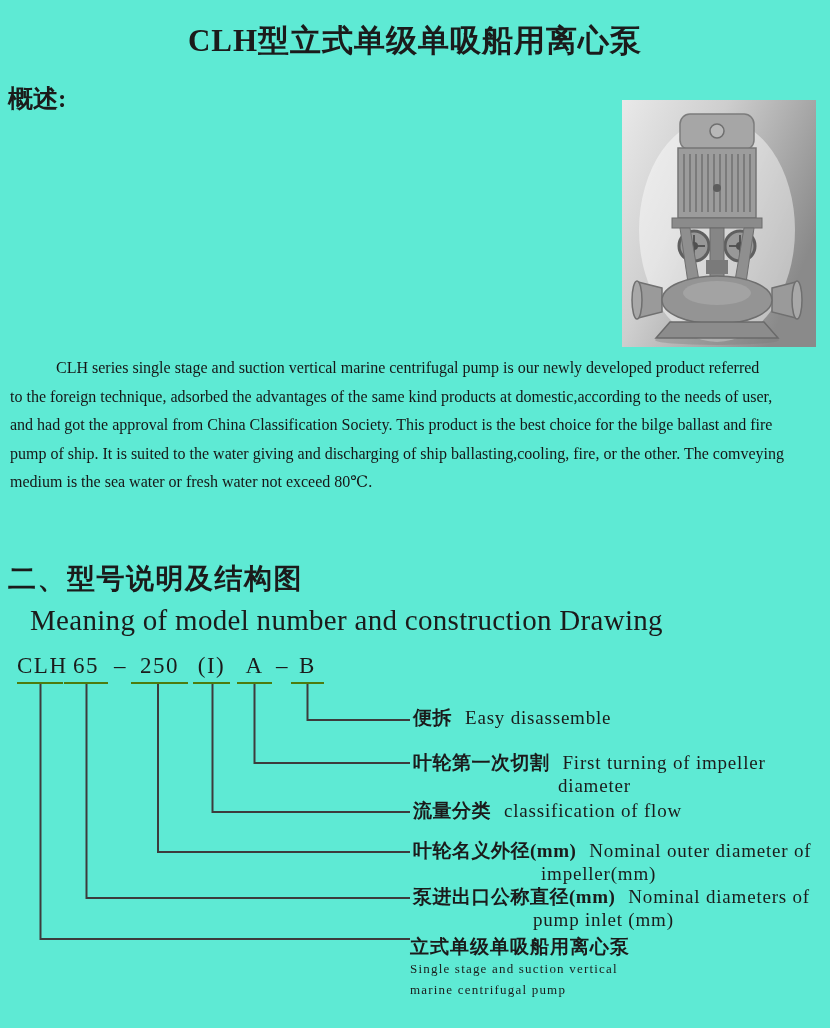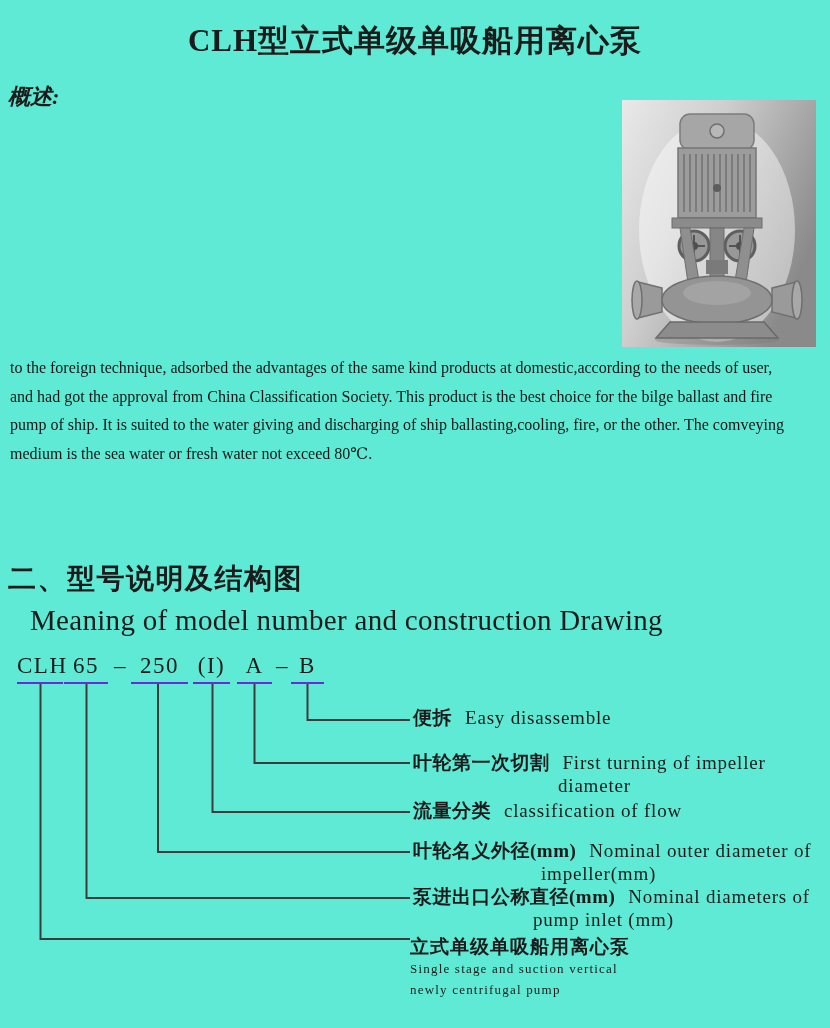--- a/index.html
+++ b/index.html
@@ -4,32 +4,32 @@
 <style>
   html,body{margin:0;padding:0;background:#ffffff;}
   .page{
     position:relative;width:830px;height:1028px;background:#5eead4;
     font-family:"Liberation Serif","DejaVu Serif",serif;color:#1b1b1b;overflow:hidden;
   }
   .title{
     position:absolute;top:20px;left:0;width:100%;text-align:center;
     font-size:31px;font-weight:bold;letter-spacing:1px;white-space:nowrap;
   }
-  .overview-heading{position:absolute;top:82px;left:8px;font-size:22px;font-weight:bold;font-style:italic;}
+  .overview-heading{position:absolute;top:82px;left:8px;font-size:25px;font-weight:bold;}
   .cn-para{position:absolute;top:121px;left:8px;width:616px;font-size:22px;font-weight:bold;
            line-height:40px;letter-spacing:-0.5px;}
   .cn-para .ln{white-space:nowrap;}
   .cn-para .ln.indent{padding-left:44px;}
   .en-para{position:absolute;top:354px;left:10px;width:814px;font-size:16px;line-height:28.5px;color:#161616;}
   .en-para .ln{white-space:nowrap;}
   .en-para .ln.indent{padding-left:46px;}
   .section-cn{position:absolute;top:560px;left:8px;font-size:28px;font-weight:bold;letter-spacing:1.5px;white-space:nowrap;}
   .section-en{position:absolute;top:604px;left:30px;font-size:29px;white-space:nowrap;letter-spacing:0.3px;}
   .seg{position:absolute;top:653px;height:29px;text-align:center;font-size:23px;letter-spacing:1.5px;white-space:nowrap;}
-  .seg.u{border-bottom:2px solid #6d28d9;}
+  .seg.u{border-bottom:2px solid #4d7c0f;}
   .connectors{position:absolute;left:0;top:650px;}
   .mlabel{position:absolute;left:413px;font-size:19px;line-height:23px;white-space:nowrap;}
   .mlabel .cn{font-weight:bold;letter-spacing:0.5px;}
   .mlabel .en{margin-left:13px;letter-spacing:0.8px;}
   .mlabel .en2{display:block;letter-spacing:0.8px;}
   .mlabel.l6 .cn{display:block;letter-spacing:1px;margin-top:9px;}
   .mlabel.l6 .en2{line-height:21px;font-size:13px;letter-spacing:1.2px;}
   .pump{position:absolute;left:622px;top:100px;width:194px;height:247px;}
 </style>
 </head>
@@ -100,20 +100,21 @@
       <ellipse cx="175" cy="200" rx="5" ry="19" fill="#a8a8a8" stroke="#6f6f6f" stroke-width="1.5"></ellipse>
       <ellipse cx="95" cy="200" rx="55" ry="24" fill="#949494" stroke="#6f6f6f" stroke-width="1.5"></ellipse>
       <ellipse cx="95" cy="193" rx="34" ry="12" fill="#a3a3a3"></ellipse>
 
       <ellipse cx="95" cy="240" rx="62" ry="5" fill="#777777" opacity="0.35"></ellipse>
       <polygon points="48,222 142,222 156,238 34,238" fill="#8c8c8c" stroke="#6a6a6a" stroke-width="1.5"></polygon>
     </svg>
   </div>
 
   <div class="en-para">
+    <div class="ln indent">CLH series single stage and suction vertical marine centrifugal pump is our newly developed product referred</div>
     <div class="ln">to the foreign technique, adsorbed the advantages of the same kind products at domestic,according to the needs of user,</div>
     <div class="ln">and had got the approval from China Classification Society. This product is the best choice for the bilge ballast and fire</div>
     <div class="ln">pump of ship. It is suited to the water giving and discharging of ship ballasting,cooling, fire, or the other. The comveying</div>
     <div class="ln">medium is the sea water or fresh water not exceed 80℃.</div>
   </div>
 
   <div class="section-cn">二、型号说明及结构图</div>
   <div class="section-en">Meaning of model number and construction Drawing</div>
 
   <span class="seg u" style="left:17px;width:46px;">CLH</span>
@@ -155,16 +156,16 @@
   </div>
 
   <div class="mlabel" style="top:885px;">
     <span class="cn">泵进出口公称直径(mm)</span><span class="en">Nominal diameters of</span>
     <span class="en2" style="margin-left:120px;">pump inlet (mm)</span>
   </div>
 
   <div class="mlabel l6" style="top:926px;left:410px;">
     <span class="cn">立式单级单吸船用离心泵</span>
     <span class="en2">Single stage and suction vertical</span>
-    <span class="en2">newly centrifugal pump</span>
+    <span class="en2">marine centrifugal pump</span>
   </div>
 
 </div>
 
 </body></html>

